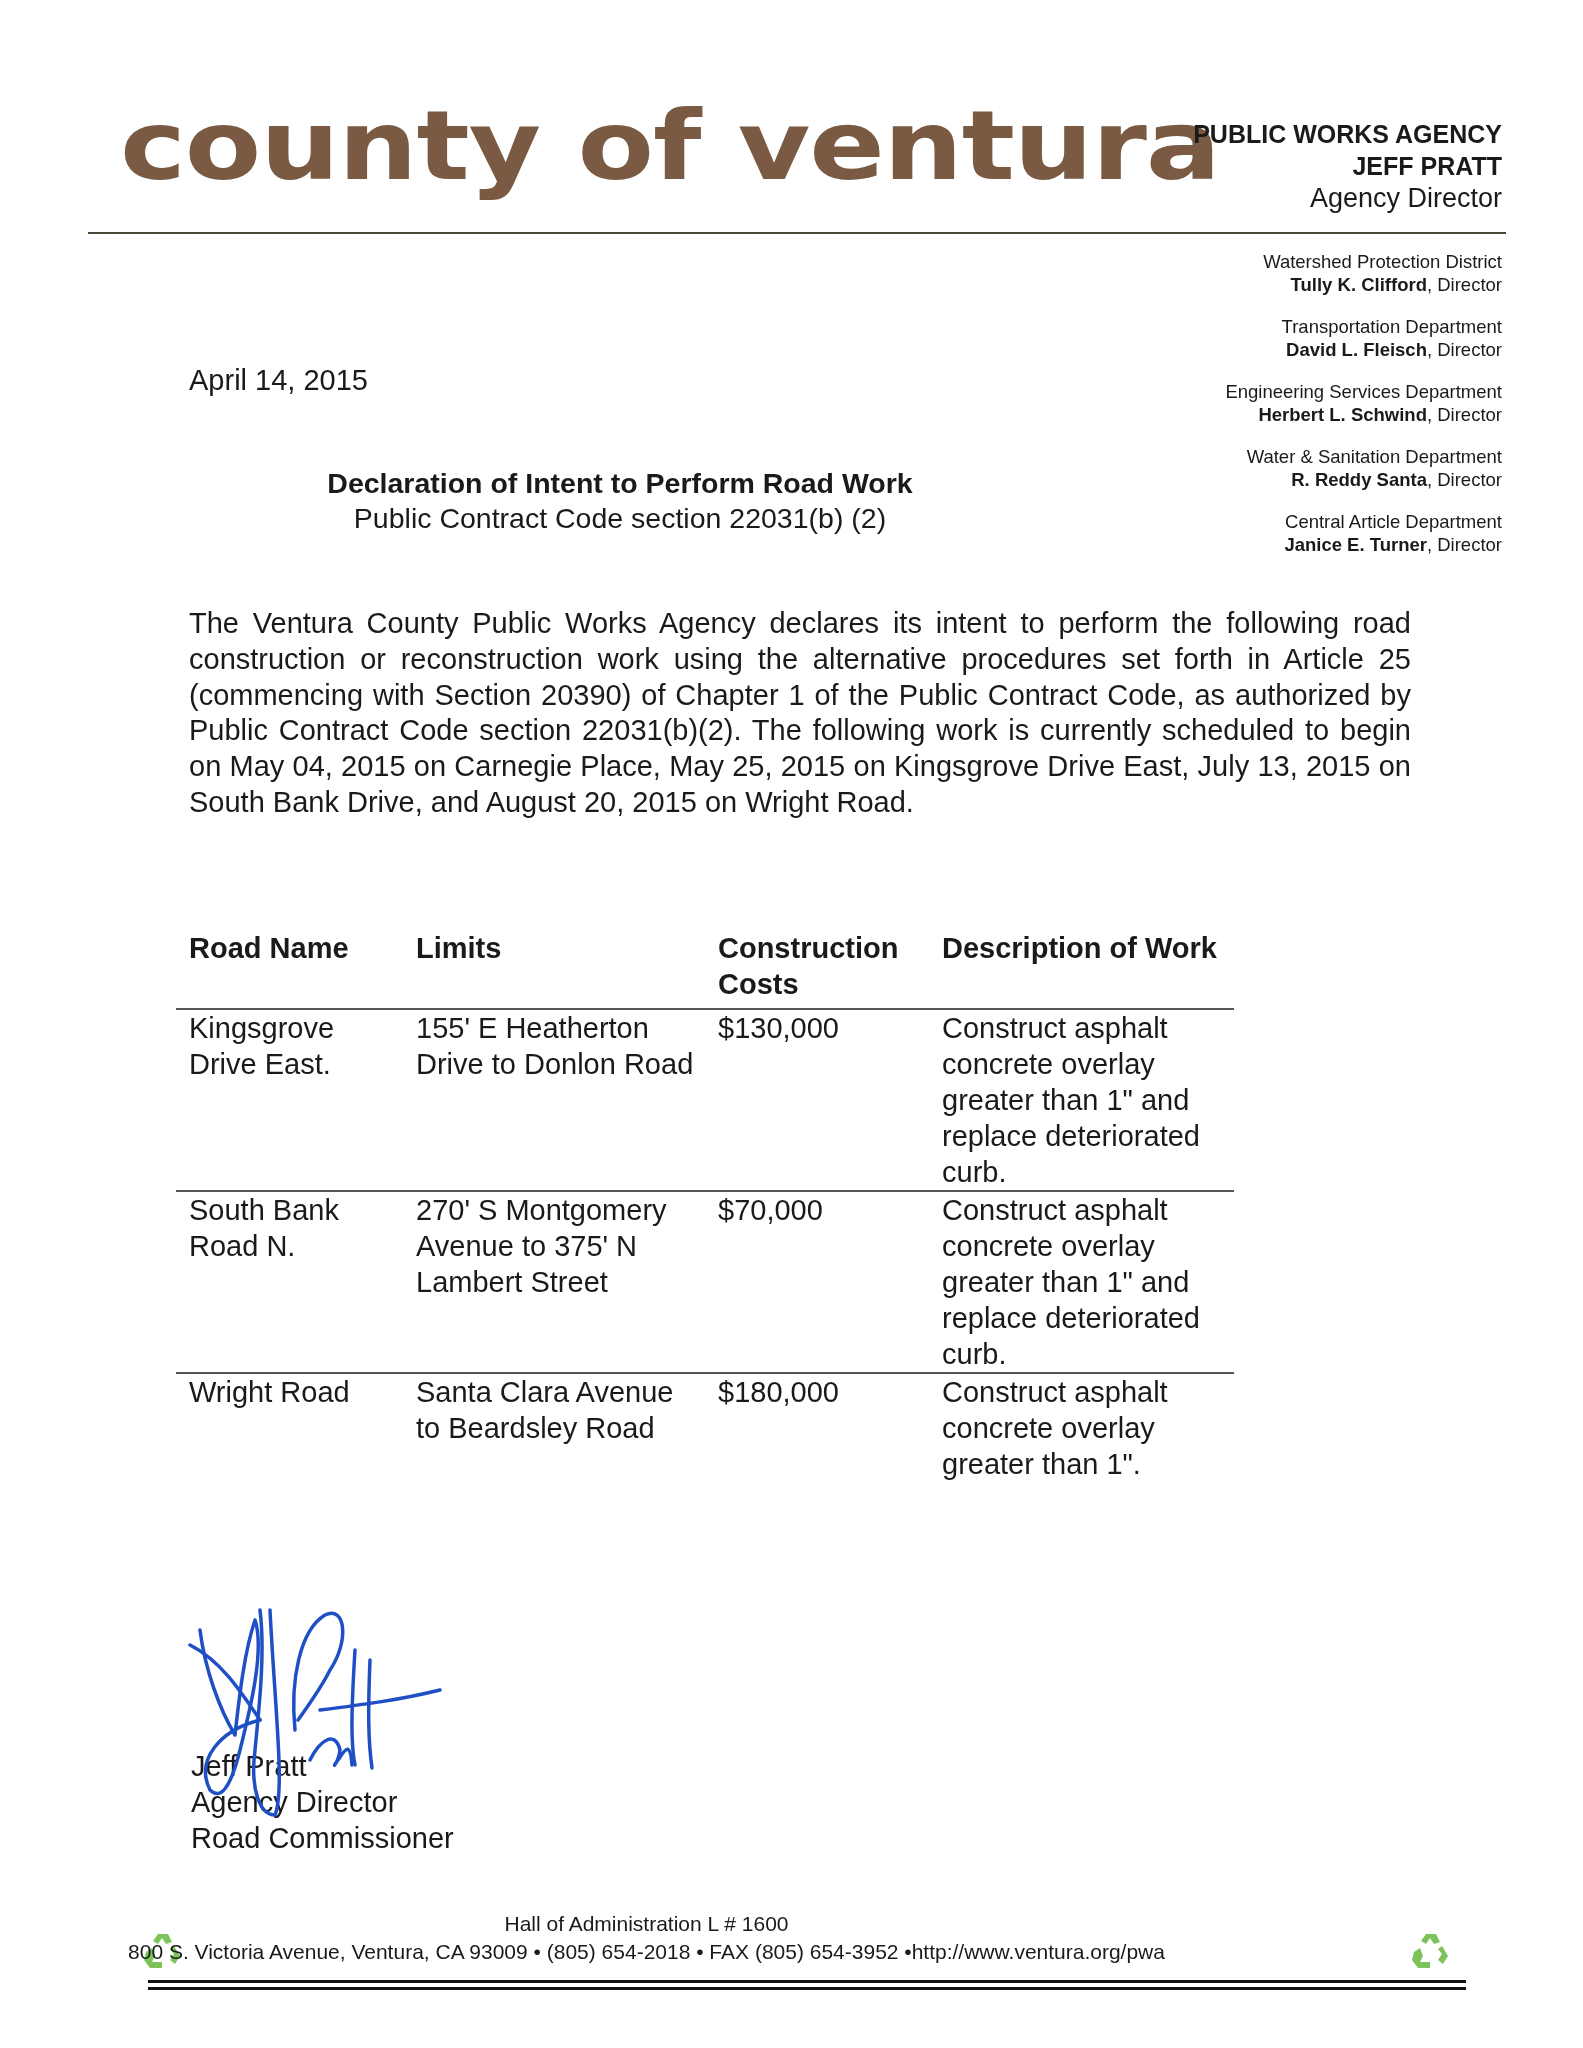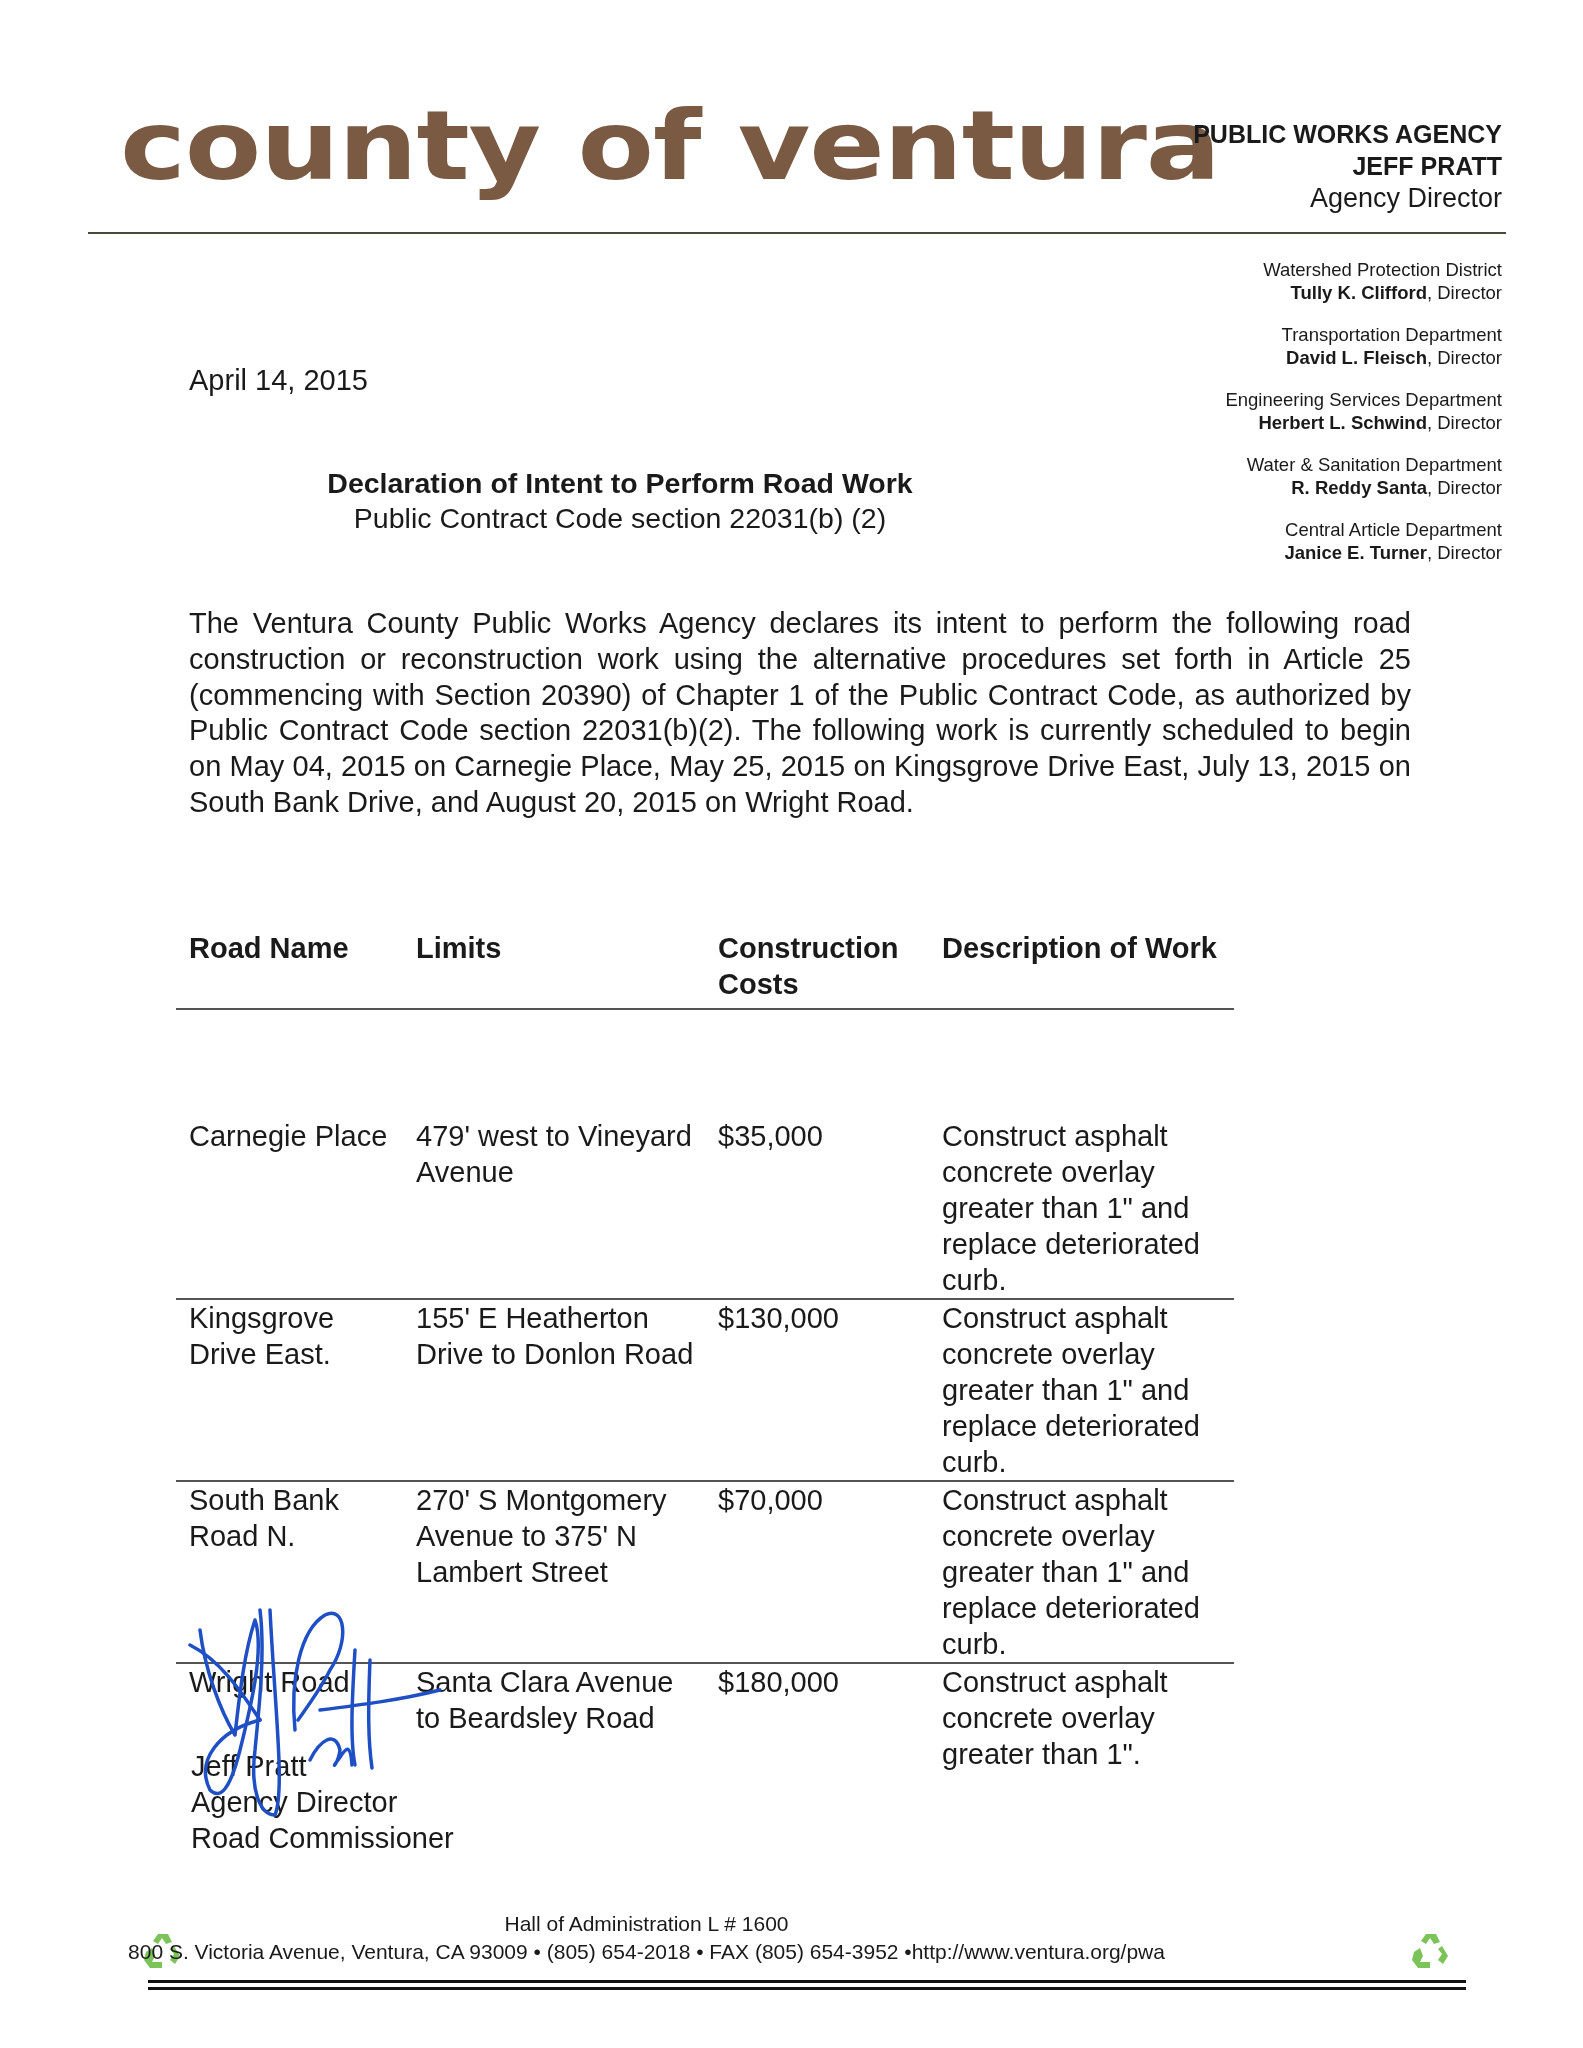--- a/index.html
+++ b/index.html
@@ -10,21 +10,21 @@
           font-weight: bold; font-size: 96px; letter-spacing: -1px; color: #7a5a43;
           transform: scaleX(1.16); transform-origin: left top; line-height: 1; }
 
   .agency { position: absolute; right: 81px; top: 118px; text-align: right; line-height: 32px; }
   .agency .name { font-weight: bold; font-size: 25px; }
   .agency .role { font-size: 27px; }
 
   .rule-top { position: absolute; left: 88px; top: 232px; width: 1418px; height: 2px; background: #4a4a3a; }
 
   .depts { position: absolute; right: 81px; top: 250px; text-align: right; font-size: 18.5px; line-height: 23px; }
-  .dept { margin-bottom: 19px; margin-top: 8px; }
+  .dept { margin-bottom: 19px; }
   .dept .dname { display: block; }
   .dept .dir b { font-weight: bold; }
 
   .date { position: absolute; left: 189px; top: 364px; font-size: 29px; }
 
   .title-block { position: absolute; left: 300px; top: 465px; width: 640px; text-align: center; }
   .title-block .t1 { font-weight: bold; font-size: 28.5px; line-height: 36px; }
   .title-block .t2 { font-size: 28.5px; line-height: 34px; }
 
   .body-text { position: absolute; left: 189px; top: 606px; width: 1222px; font-size: 29px;
@@ -105,26 +105,20 @@
     </colgroup>
   <thead>
     <tr>
       <th>Road Name</th>
       <th>Limits</th>
       <th>Construction Costs</th>
       <th>Description of Work</th>
     </tr>
   </thead>
   <tbody>
-    <tr class="r first">
-      <td>Carnegie Place</td>
-      <td>479' west to Vineyard Avenue</td>
-      <td>$35,000</td>
-      <td>Construct asphalt concrete overlay greater than 1" and replace deteriorated curb.</td>
-    </tr>
     <tr class="r">
       <td>Kingsgrove Drive East.</td>
       <td>155' E Heatherton Drive to Donlon Road</td>
       <td>$130,000</td>
       <td>Construct asphalt concrete overlay greater than 1" and replace deteriorated curb.</td>
     </tr>
     <tr class="r">
       <td>South Bank Road N.</td>
       <td>270' S Montgomery Avenue to 375' N Lambert Street</td>
       <td>$70,000</td>

